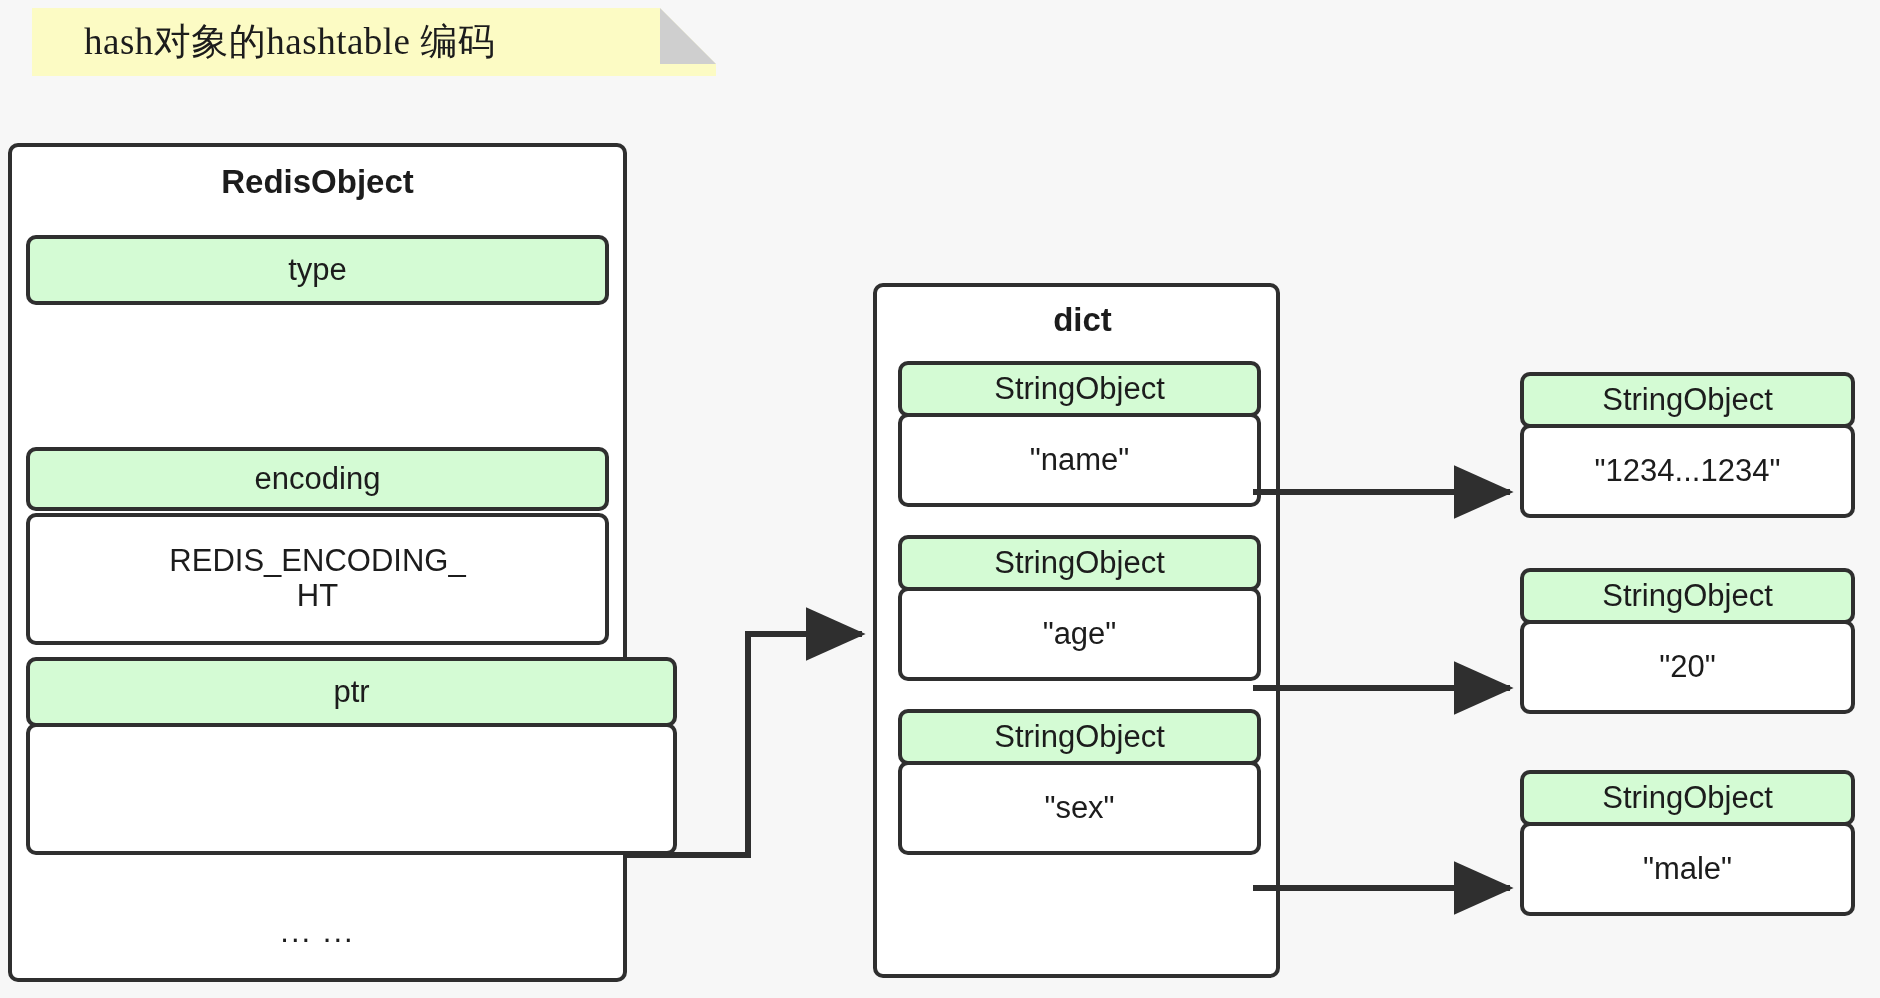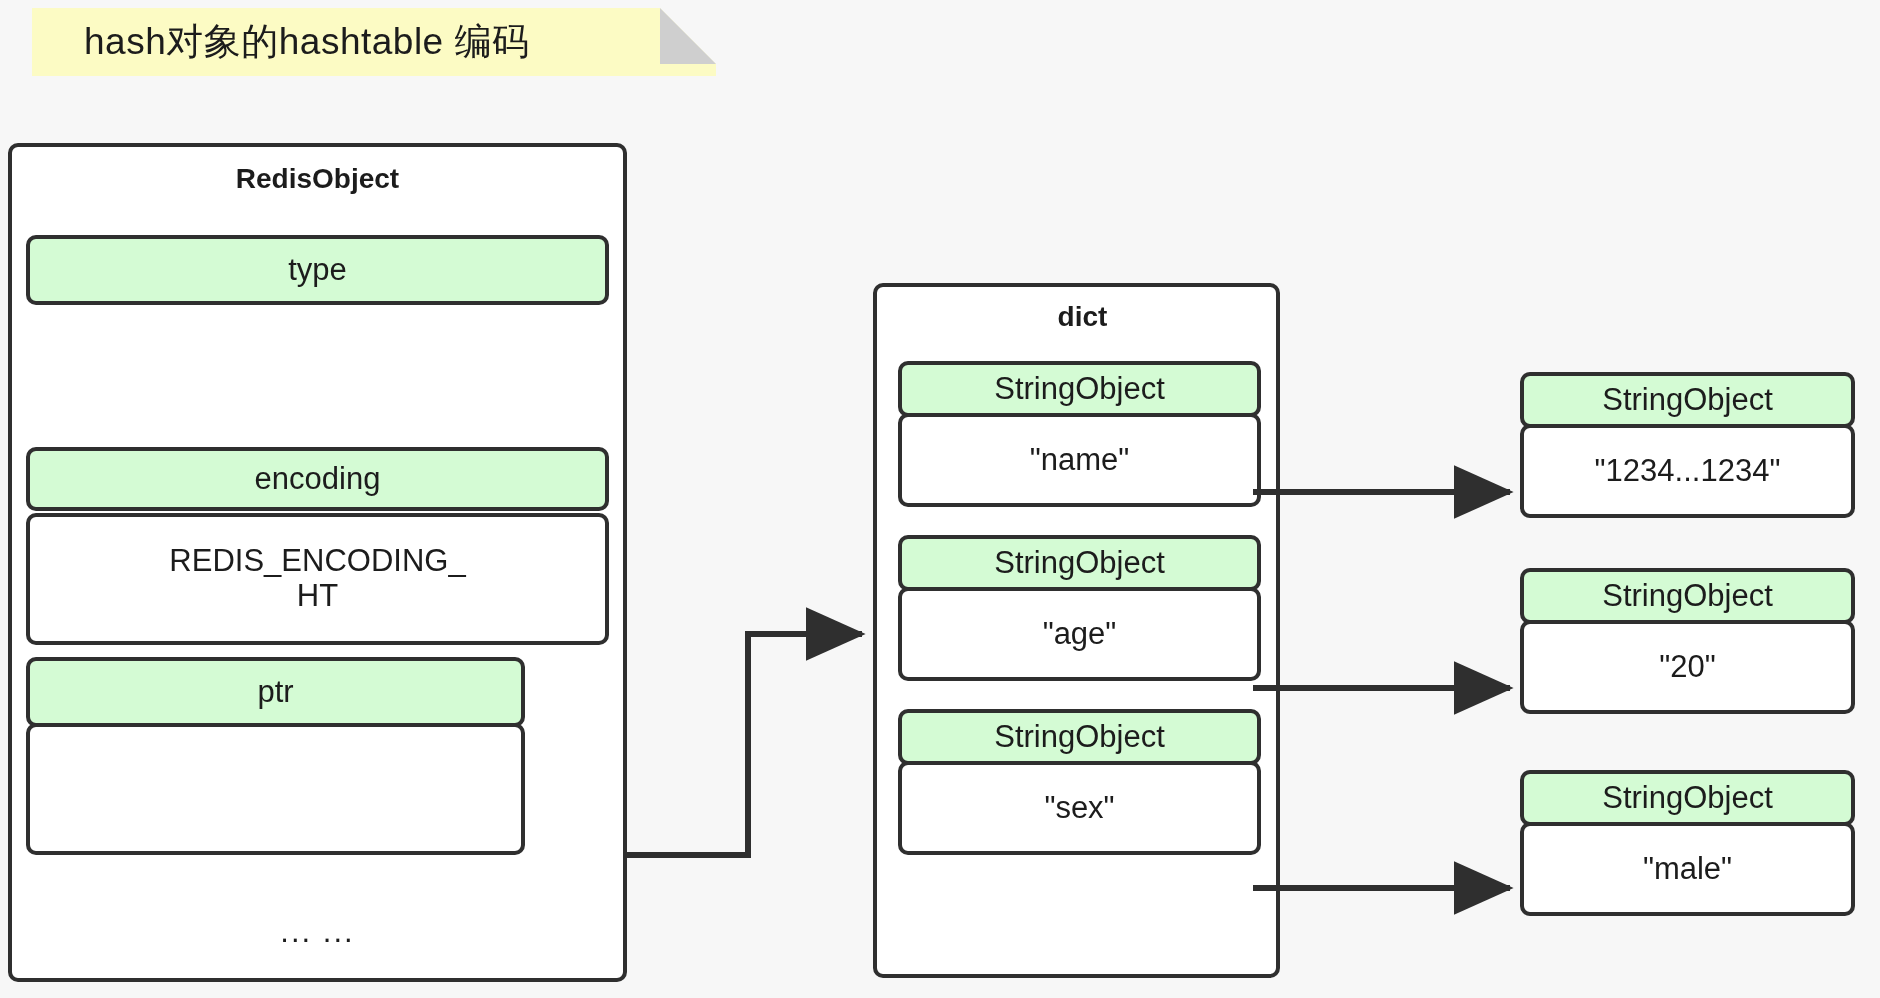--- a/index.html
+++ b/index.html
@@ -43,36 +43,37 @@
     position: absolute;
     left: 52px;
     top: 0;
     height: 68px;
     display: flex;
     align-items: center;
     font-size: 37px;
     letter-spacing: 0.5px;
     white-space: nowrap;
     color: #1c1c1c;
+    font-family: Liberation Serif, serif;
   }
 
   
   .outer-box {
     position: absolute;
     box-sizing: border-box;
     background: #ffffff;
     border: 4px solid #2f2f2f;
     border-radius: 10px;
   }
   .box-title {
     position: absolute;
     left: 0;
     right: 0;
     text-align: center;
-    font-size: 28px;
+    font-size: 33px;
     font-weight: bold;
     color: #1c1c1c;
   }
 
   
   .kv {
     position: absolute;
     box-sizing: border-box;
     border-radius: 9px;
   }
@@ -137,21 +138,21 @@
   <div class="kv" style="left:14px; top:88px; width:583px; height:194px;">
     <div class="kv-head" style="height:70px;">type</div>
   </div>
 
   <div class="kv" style="left:14px; top:300px; width:583px; height:198px;">
     <div class="kv-head" style="height:64px;">encoding</div>
     <div class="kv-val" style="top:66px; height:132px; white-space:pre-line;">REDIS_ENCODING_
 HT</div>
   </div>
 
-  <div class="kv" style="left:14px; top:510px; width:499px; height:198px;">
+  <div class="kv" style="left:14px; top:510px; width:651px; height:198px;">
     <div class="kv-head" style="height:70px;">ptr</div>
     <div class="kv-val" style="top:66px; height:132px;"></div>
   </div>
 
   <div class="plain-row" style="left:14px; top:740px; width:583px; height:90px;">... ...</div>
 </div>
 
 <div class="outer-box" id="dict-box" style="left:873px; top:283px; width:407px; height:695px;">
 
   <div class="box-title" style="top:14px;margin-left:12px;">dict</div>

